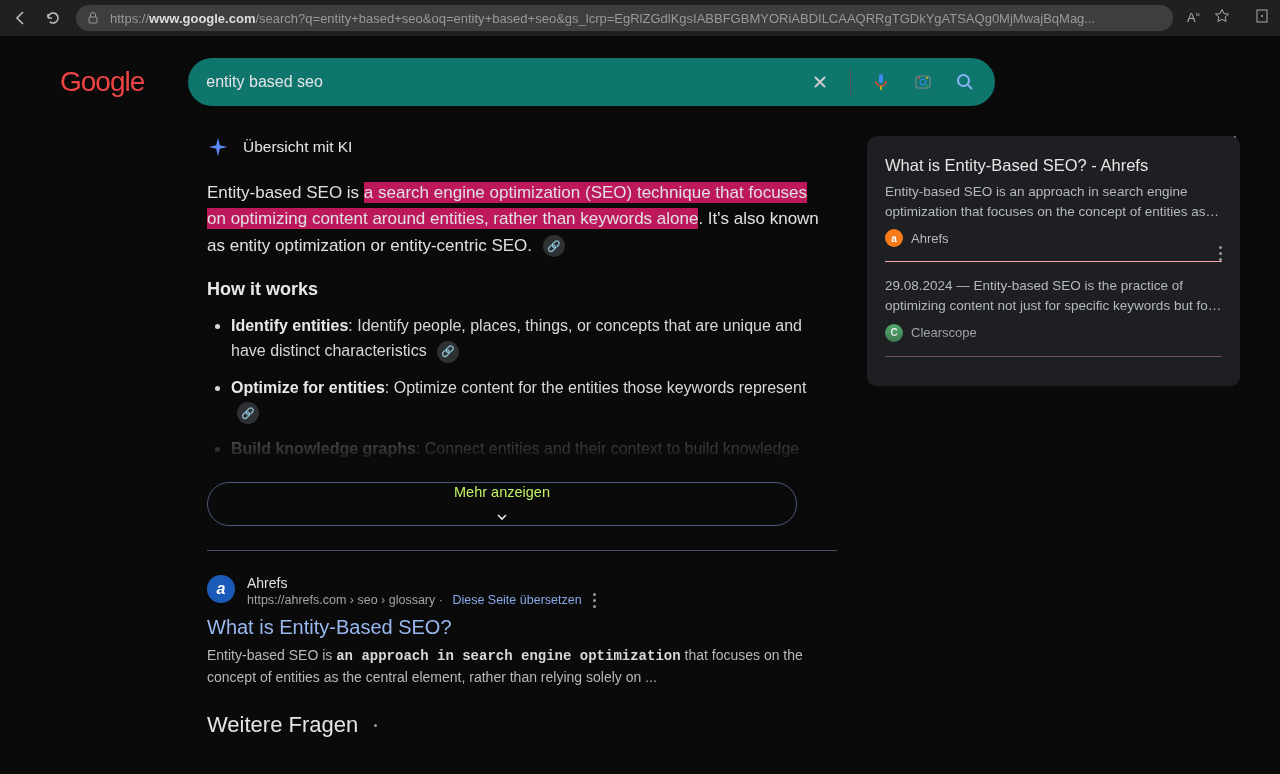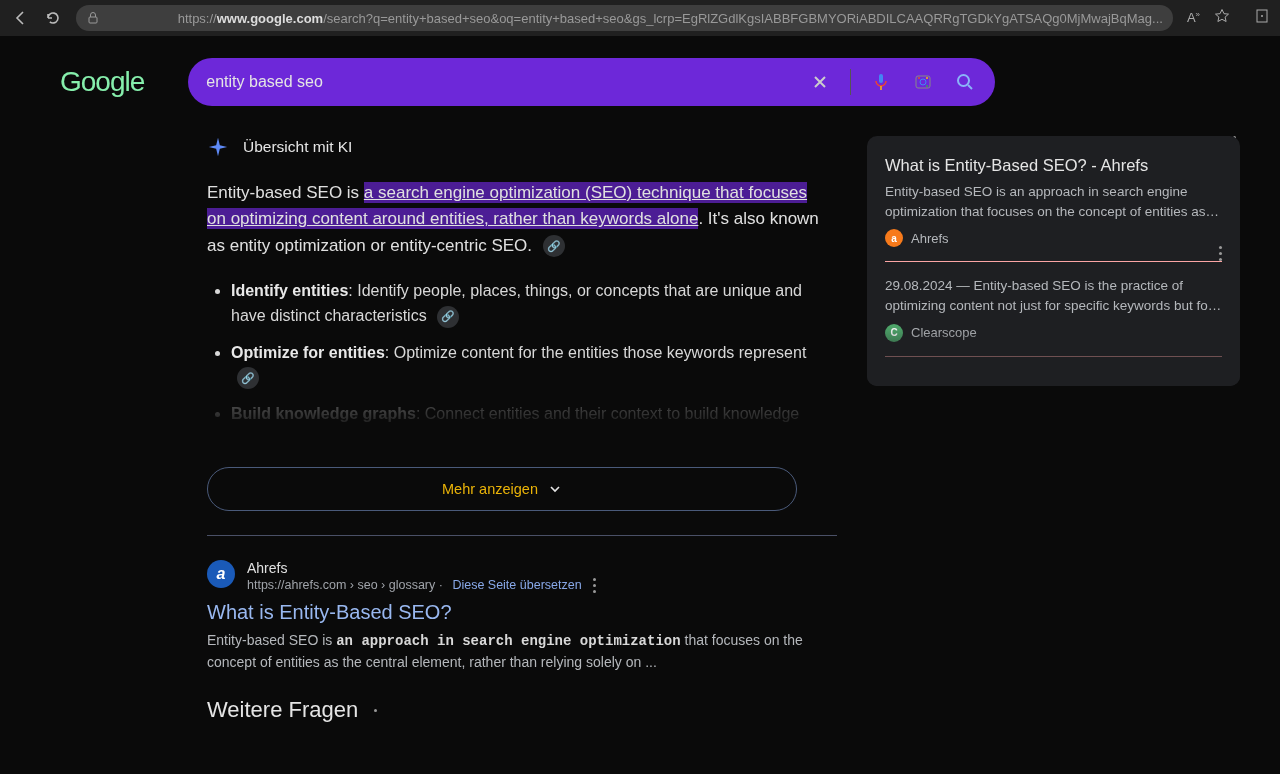--- a/index.html
+++ b/index.html
@@ -8,31 +8,31 @@
   font-family: arial, sans-serif; overflow: hidden;
 }
 .browser-bar {
   height: 36px; background: #202020; display: flex; align-items: center;
   padding: 0 12px; gap: 14px;
 }
 .nav-btn { width: 18px; height: 18px; color: #bbb; cursor: pointer; display:flex; align-items:center; justify-content:center;}
 .url-field {
   flex: 1; height: 26px; background: #3e3e3e; border-radius: 14px;
   display: flex; align-items: center; padding: 0 10px; gap: 10px;
-  font-size: 13px; color: #999; overflow: hidden; white-space: nowrap; justify-content: space-between;
+  font-size: 13px; color: #999; overflow: hidden; white-space: nowrap;
 }
 .url-text b { color: #ddd; font-weight: bold; }
 .browser-icons { display: flex; gap: 14px; align-items: center; color: #aaa; }
 .page { background: #0a0a0a; height: 738px; overflow-y: auto; }
 .header {
   display: flex; align-items: center; padding: 22px 0 0 60px; gap: 44px;
 }
-.logo { font-size: 28px; color: #86efac; font-weight: 500; letter-spacing: -1px; }
+.logo { font-size: 28px; color: #ef4444; font-weight: 500; letter-spacing: -1px; }
 .search-box {
-  width: 807px; height: 48px; background: #6d28d9; border-radius: 24px;
+  width: 807px; height: 48px; background: #0f766e; border-radius: 24px;
   display: flex; align-items: center; padding: 0 18px;
 }
 .search-input {
   flex: 1; background: transparent; border: none; color: #e5e5e5; font-size: 16px;
   outline: none;
 }
 .search-icons { display: flex; gap: 18px; align-items: center; }
 .search-ico-btn { width: 24px; height: 24px; display:flex; align-items:center; justify-content:center; cursor:pointer;}
 .divider { width: 1px; height: 26px; background: #555; }
 .tabs-row {
@@ -49,39 +49,39 @@
 .tab-more { display: flex; align-items: center; gap: 6px; }
 .tab-filter { position: absolute; right: 60px; font-size: 14px; color: #969ba1; top:0;}
 .content { padding: 30px 40px 0 207px; display: flex; gap: 40px; position: relative;}
 .main-col { width: 620px; }
 .ai-header { display: flex; align-items: center; gap: 14px; margin-bottom: 22px; }
 .ai-badge { width: 22px; height: 22px; }
 .ai-title { font-size: 15.5px; color: #e5e5e5; }
 .ai-more { margin-left: auto; font-size: 14px; color: #e5e5e5; cursor:pointer;}
 .ai-menu { width: 4px; height: 16px; margin-left: 18px; cursor:pointer; color:#bbb;}
 .ai-text { font-size: 17px; line-height: 1.55; color: #e0e0e0; margin-bottom: 20px;}
-.ai-text .hl { background: #4c1d95; padding: 1px 0; text-decoration: underline; }
+.ai-text .hl { background: #be185d; padding: 1px 0; }
 .link-chip {
   display: inline-flex; width: 22px; height: 22px; background: #2e3033;
   border-radius: 11px; vertical-align: middle; margin-left: 6px;
   align-items: center; justify-content: center; font-size: 11px; color: #aaa;
 }
 .howitworks { font-size: 18px; font-weight: 650; color: #e8e8e8; margin-bottom: 14px;}
 .ai-list { list-style: disc; padding-left: 24px; }
 .ai-list li { font-size: 16px; line-height: 1.55; color: #d8d8d8; margin-bottom: 12px; position: relative;}
 .ai-list li b { color: #e8e8e8; font-weight: 600; }
 .fade {
   position: relative; height: 40px; margin-top: -40px;
   background: linear-gradient(to bottom, rgba(10,10,10,0), #0a0a0a 85%);
   pointer-events: none;
 }
 .show-more {
   width: 590px; height: 44px; border: 1px solid #4a5a7a; border-radius: 24px;
   display: flex; align-items: center; justify-content: center; gap: 10px;
-  font-size: 14.5px; color: #eab308; cursor: pointer; margin-top: 28px;
+  font-size: 14.5px; color: #bef264; cursor: pointer; margin-top: 8px; flex-direction: column;
 }
 .sidebar {
   width: 400px; background: #1e1f22; border-radius: 10px; padding: 18px 18px 8px 18px;
   position: relative; height: 250px; overflow: hidden;
 }
 .side-card { border-bottom: 1px solid #fca5a5; padding-bottom: 14px; margin-bottom: 14px; position: relative;}
 .side-card:last-child { border-bottom: none; }
 .side-title { font-size: 16.5px; color: #e5e5e5; margin-bottom: 6px; line-height: 1.35;}
 .side-desc { font-size: 13.5px; color: #b5b8bc; line-height: 1.45; overflow:hidden; display:-webkit-box; -webkit-line-clamp:2; -webkit-box-orient:vertical;}
 .side-meta { display: flex; align-items: center; gap: 8px; margin-top: 8px; font-size: 13px; color: #b5b8bc;}
@@ -204,20 +204,21 @@
             <i></i>
             <i></i>
           </span>
       </div>
 
       <div class="ai-text">
         <span>Entity-based SEO is </span><span class="hl">a search engine optimization (SEO) technique that focuses on optimizing content around entities, rather than keywords alone</span><span>. It's also known as entity optimization or entity-centric SEO.</span>
         <span class="link-chip">🔗</span>
       </div>
 
+      <div class="howitworks">How it works</div>
       <ul class="ai-list">
         <li><b>Identify entities</b><span>: Identify people, places, things, or concepts that are unique and have distinct characteristics</span> <span class="link-chip">🔗</span></li>
         <li><b>Optimize for entities</b><span>: Optimize content for the entities those keywords represent</span> <span class="link-chip">🔗</span></li>
         <li style="opacity:0.35;"><b>Build knowledge graphs</b><span>: Connect entities and their context to build knowledge</span></li>
       </ul>
       <div class="fade"></div>
       <div class="show-more">
         <span>Mehr anzeigen</span>
         <svg width="14" height="14" viewBox="0 0 14 14">
             <path d="M3 5l4 4 4-4" stroke="#e5e5e5" stroke-width="1.6" fill="none"></path>

